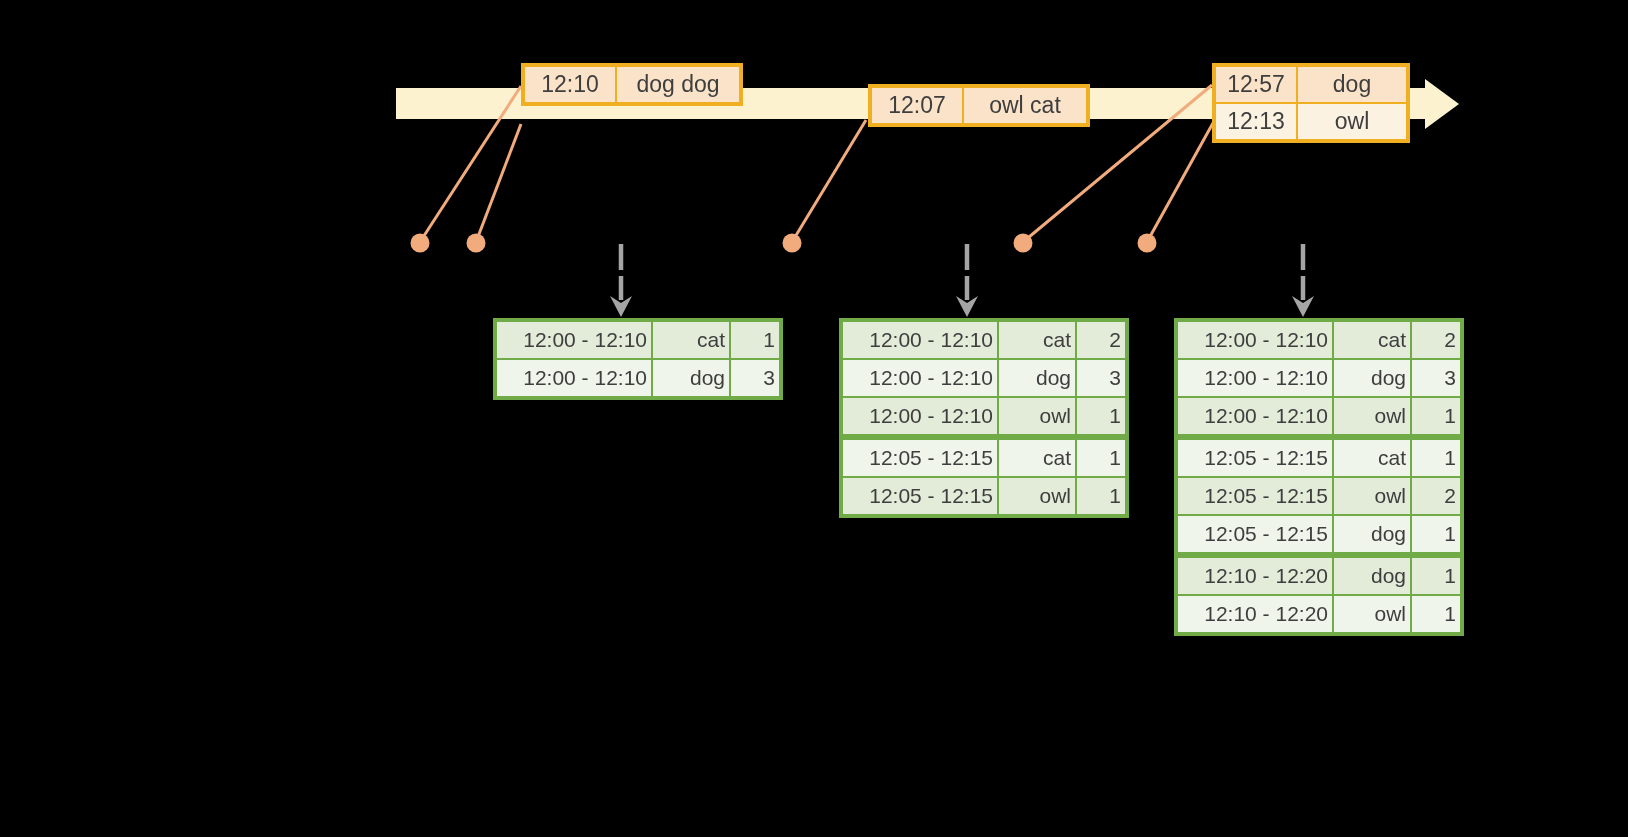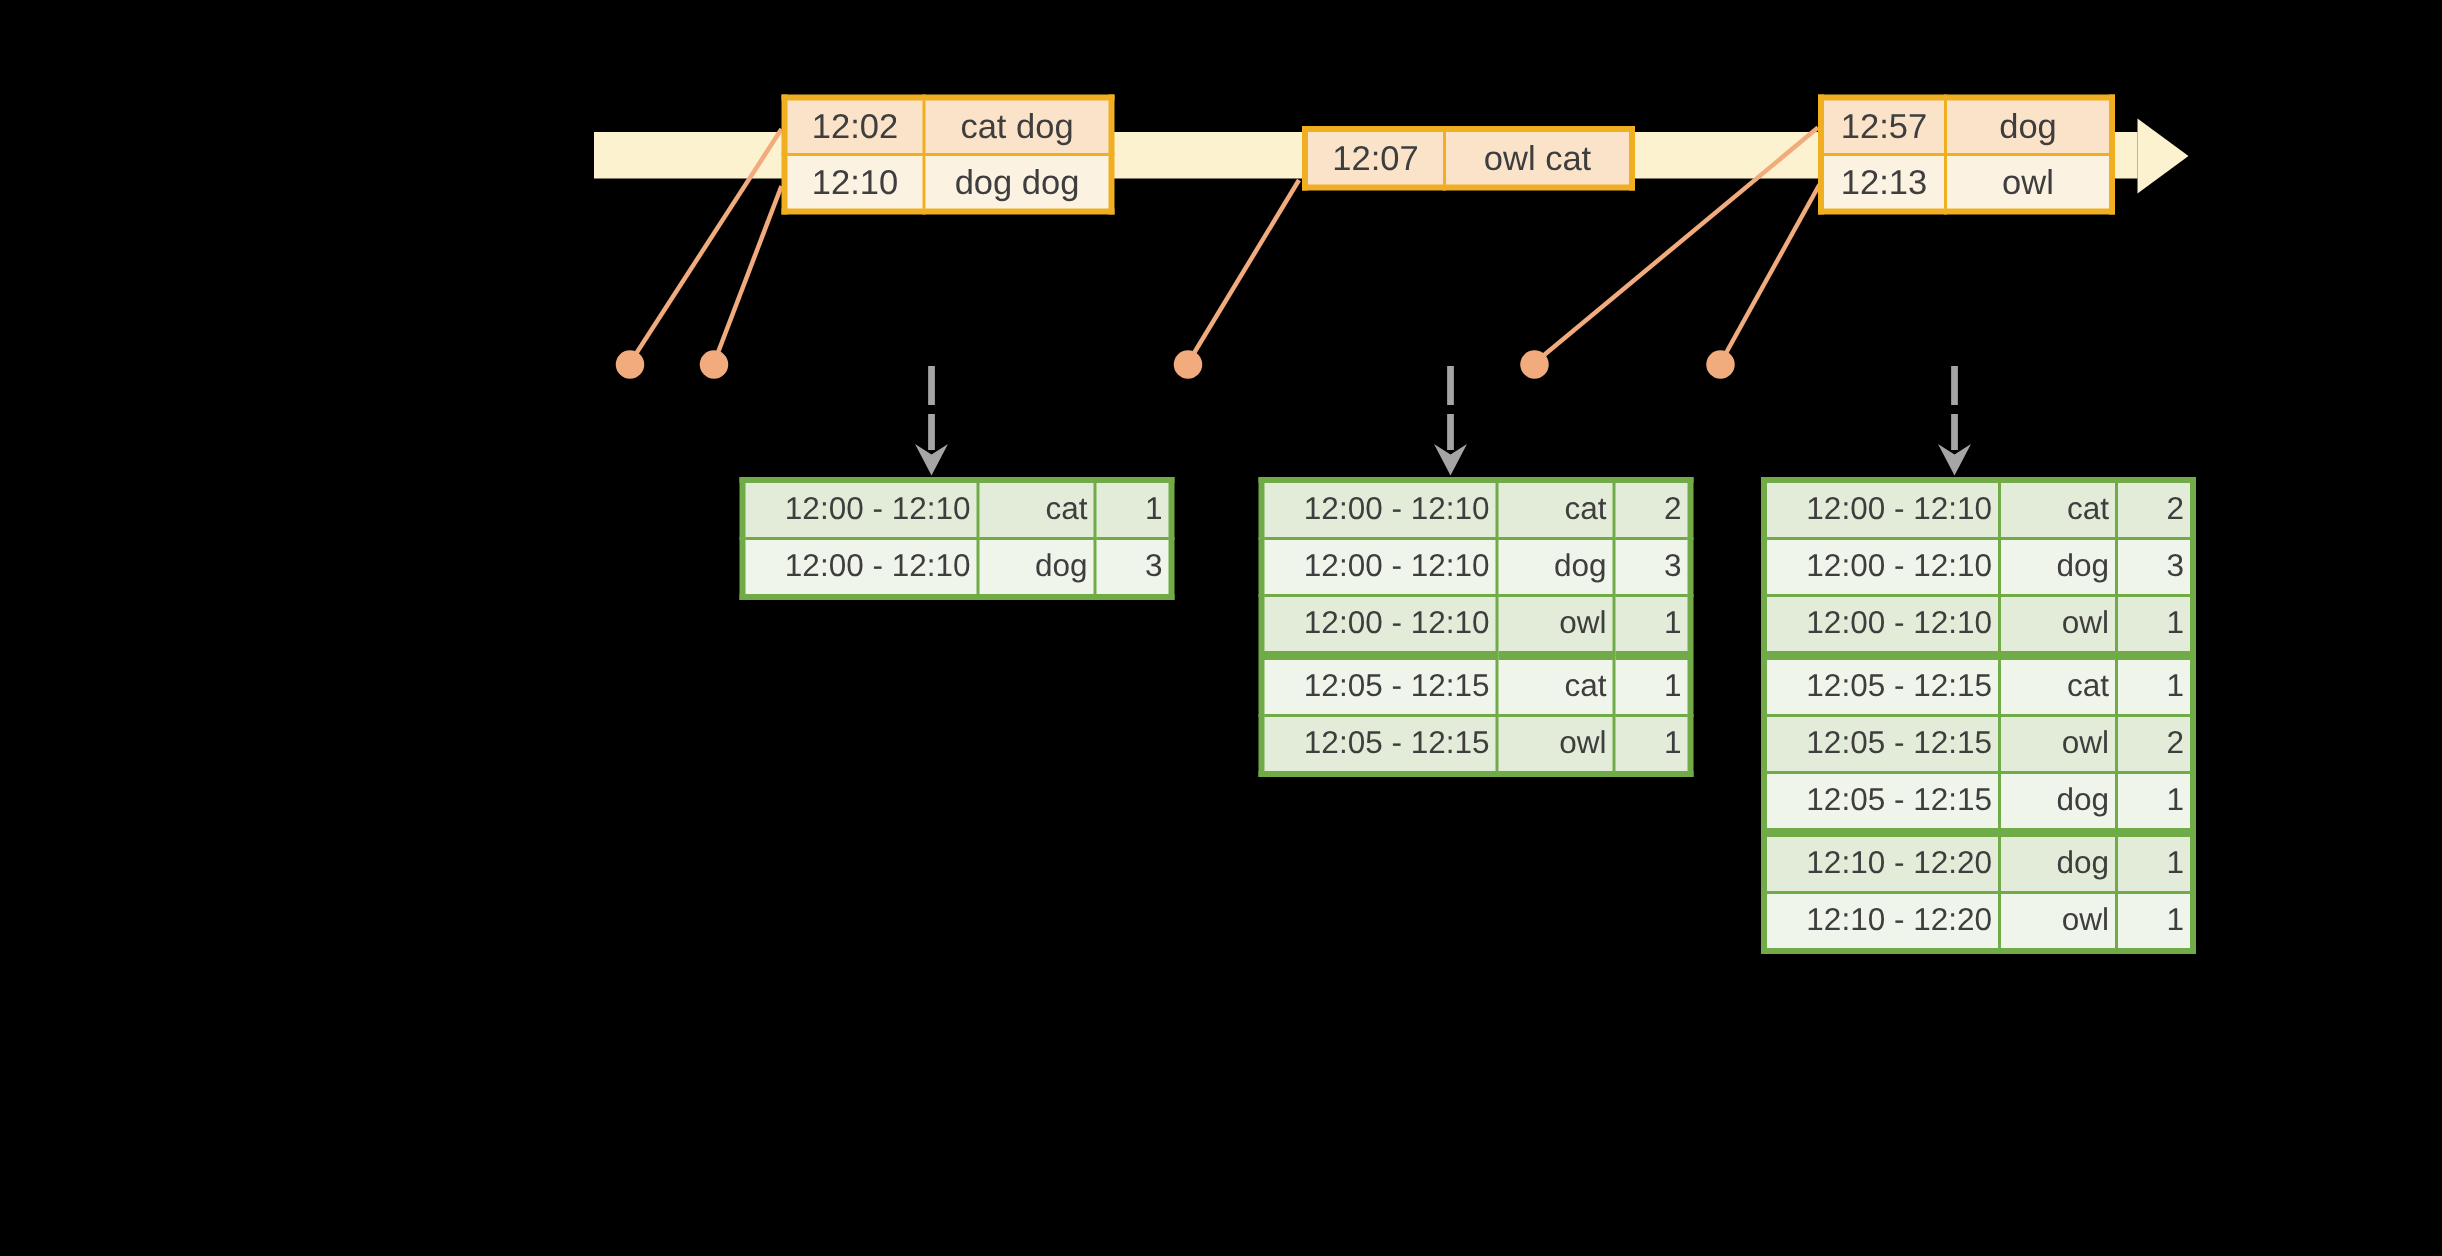--- a/index.html
+++ b/index.html
@@ -111,24 +111,20 @@
       <polygon class="trigger-head" points="956,296 967,303 978,296 967,317"></polygon>
     </g>
     <g>
       <line class="trigger-shaft" x1="1303" y1="244" x2="1303" y2="300"></line>
       <polygon class="trigger-head" points="1292,296 1303,303 1314,296 1303,317"></polygon>
     </g>
   </svg>
 
   <table class="evt" style="left:521px;top:63px">
     <tbody>
-        <tr>
-      <td class="t">12:02</td>
-      <td class="w">cat dog</td>
-    </tr>
     <tr>
       <td class="t">12:10</td>
       <td class="w">dog dog</td>
     </tr>
   </tbody>
     </table>
 
   <table class="evt" style="left:868px;top:84px">
     <tbody>
         <tr>

